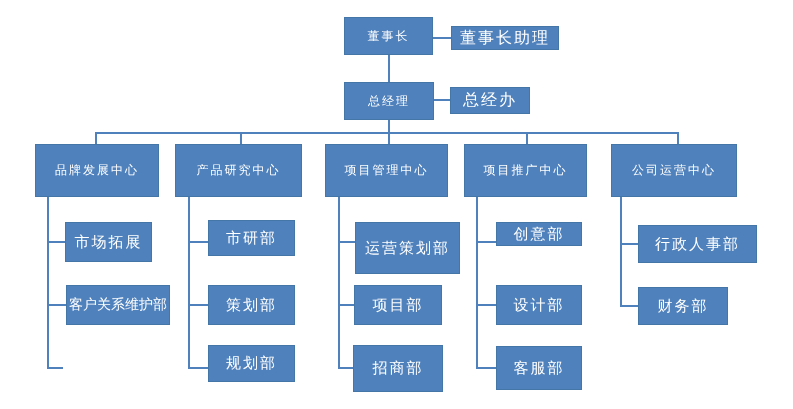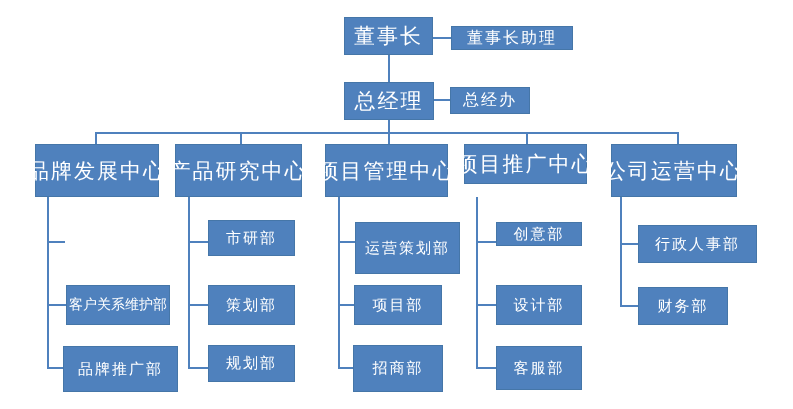--- a/index.html
+++ b/index.html
@@ -22,21 +22,21 @@
     box-sizing: border-box;
     color: #ffffff;
     display: flex;
     align-items: center;
     justify-content: center;
     text-align: center;
     letter-spacing: 2px;
     white-space: nowrap;
   }
   .node span { display: inline-block; }
-  .f17 { font-size: 21px; }
+  .f17 { font-size: 12px; }
   .f16 { font-size: 16px; }
   .f15 { font-size: 15px; }
   .f14 { font-size: 14px; letter-spacing: 0; }
   .ln {
     position: absolute;
     background: #4f81bd;
   }
 </style>
 </head>
 <body>
@@ -74,51 +74,51 @@
   <div class="ln" style="left:476px;top:304px;width:20px;height:2px"></div>
   <div class="ln" style="left:476px;top:367px;width:20px;height:2px"></div>
 
   <div class="ln" style="left:620px;top:197px;width:2px;height:110px"></div>
   <div class="ln" style="left:620px;top:243px;width:18px;height:2px"></div>
   <div class="ln" style="left:620px;top:305px;width:18px;height:2px"></div>
 
   <div class="node f17" style="left:344px;top:17px;width:89px;height:38px">
     <span>董事长</span>
   </div>
-  <div class="node f16" style="left:451px;top:26px;width:122px;height:24px">
+  <div class="node f16" style="left:451px;top:26px;width:108px;height:24px">
     <span>董事长助理</span>
   </div>
   <div class="node f17" style="left:344px;top:82px;width:90px;height:38px">
     <span>总经理</span>
   </div>
   <div class="node f16" style="left:450px;top:87px;width:80px;height:27px">
     <span>总经办</span>
   </div>
 
   <div class="node f17" style="left:35px;top:144px;width:124px;height:53px">
     <span>品牌发展中心</span>
   </div>
   <div class="node f17" style="left:175px;top:144px;width:127px;height:53px">
     <span>产品研究中心</span>
   </div>
   <div class="node f17" style="left:325px;top:144px;width:123px;height:53px">
     <span>项目管理中心</span>
   </div>
-  <div class="node f17" style="left:464px;top:144px;width:123px;height:40px">
+  <div class="node f17" style="left:464px;top:144px;width:123px;height:53px">
     <span>项目推广中心</span>
   </div>
   <div class="node f17" style="left:611px;top:144px;width:126px;height:53px">
     <span>公司运营中心</span>
   </div>
 
+  <div class="node f15" style="left:65px;top:222px;width:87px;height:40px">
+    <span>市场拓展</span>
+  </div>
   <div class="node f14" style="left:66px;top:285px;width:104px;height:40px">
     <span>客户关系维护部</span>
-  </div>
-  <div class="node f15" style="left:63px;top:346px;width:115px;height:46px">
-    <span>品牌推广部</span>
   </div>
 
   <div class="node f15" style="left:208px;top:220px;width:87px;height:36px">
     <span>市研部</span>
   </div>
   <div class="node f15" style="left:208px;top:285px;width:87px;height:40px">
     <span>策划部</span>
   </div>
   <div class="node f15" style="left:208px;top:345px;width:87px;height:37px">
     <span>规划部</span>

